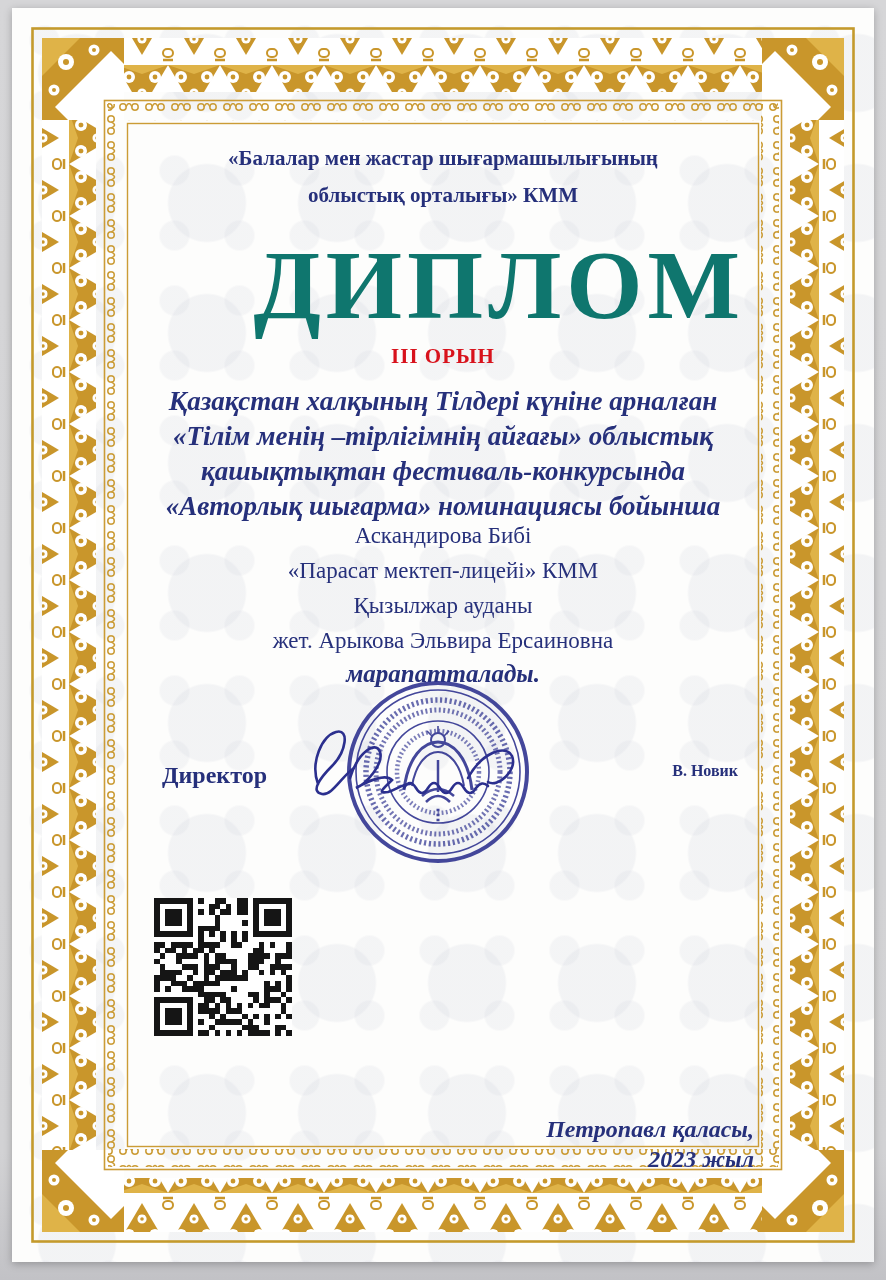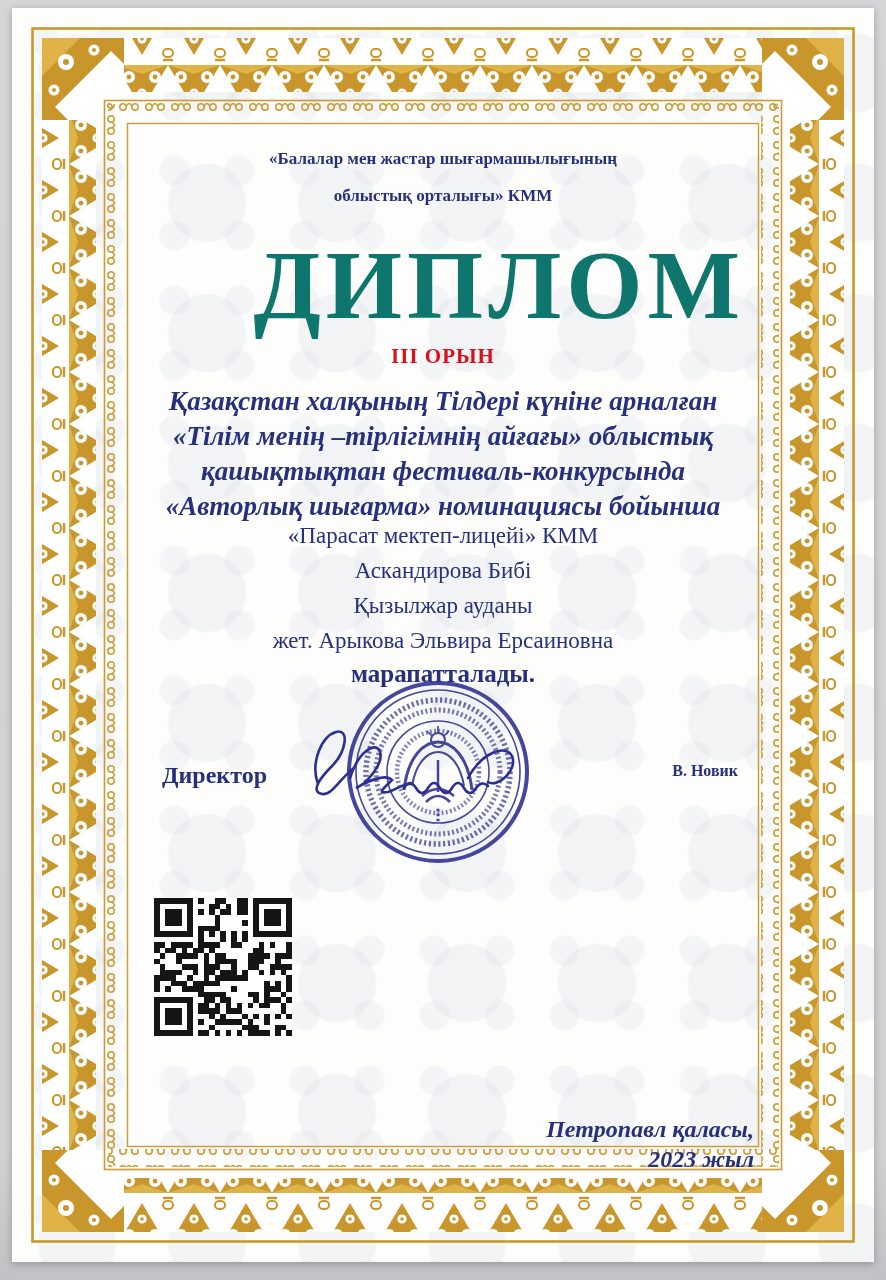--- a/index.html
+++ b/index.html
@@ -17,31 +17,31 @@
     content:"";position:absolute;inset:0;
     background:
       radial-gradient(circle 42px at 50% 50%, rgba(190,195,210,.16) 38px, transparent 40px),
       radial-gradient(circle 18px at 50% 50%, rgba(190,195,210,.14) 14px, transparent 16px);
     background-size:130px 130px,65px 65px;
     pointer-events:none;
   }
   .border-svg{position:absolute;inset:0;}
   .content{position:absolute;left:120px;top:118px;width:622px;height:1018px;}
   .org{position:absolute;left:0;right:0;top:14px;text-align:center;
-       font-weight:bold;font-size:17px;line-height:37px;color:#26307b;}
+       font-weight:bold;font-size:21px;line-height:37px;color:#26307b;}
   .title{position:absolute;left:0;right:9px;top:110px;text-align:right;
        font-weight:bold;font-size:98px;letter-spacing:5px;color:#0f766e;line-height:1;}
   .place{position:absolute;left:0;right:0;top:218px;text-align:center;
        font-weight:bold;font-size:21px;letter-spacing:1px;color:#d8121c;}
   .event{position:absolute;left:-14px;right:-14px;top:258px;text-align:center;
        font-weight:bold;font-style:italic;font-size:27px;line-height:35px;color:#26307b;}
   .recipient{position:absolute;left:0;right:0;top:392px;text-align:center;
        font-size:23px;line-height:35px;color:#26307b;}
   .award{position:absolute;left:0;right:0;top:534px;text-align:center;
-       font-weight:bold;font-size:25px;color:#26307b;}
+       font-weight:bold;font-style:italic;font-size:25px;color:#26307b;}
   .sig-row{position:absolute;left:0;right:0;top:636px;height:40px;}
   .sig-role{position:absolute;left:30px;top:0;font-weight:bold;font-size:24px;color:#26307b;}
   .sig-name{position:absolute;right:16px;top:0;font-weight:bold;font-size:16px;color:#26307b;}
   .seal{position:absolute;left:210px;top:550px;width:192px;height:192px;}
   .signature{position:absolute;left:160px;top:592px;width:240px;height:100px;}
   .qr{position:absolute;left:22px;top:772px;width:138px;height:138px;background:#fff;}
   .footer{position:absolute;left:0;right:0;top:988px;text-align:right;
        font-weight:bold;font-style:italic;font-size:24px;line-height:30px;color:#26307b;}
 </style>
 </head>
@@ -121,22 +121,22 @@
     <div class="place">III ОРЫН</div>
 
     <div class="event">
       <div>Қазақстан халқының Тілдері күніне арналған</div>
       <div>«Тілім менің –тірлігімнің айғағы»  облыстық</div>
       <div>қашықтықтан фестиваль-конкурсында</div>
       <div>«Авторлық шығарма» номинациясы бойынша</div>
     </div>
 
     <div class="recipient">
+      <div>Аскандирова Бибі</div>
       <div>«Парасат мектеп-лицейі»  КММ</div>
-      <div>Аскандирова Бибі</div>
       <div>Қызылжар ауданы</div>
       <div>жет. Арыкова Эльвира Ерсаиновна</div>
     </div>
 
     <div class="award">марапатталады.</div>
 
     <svg class="seal" viewBox="-96 -96 192 192" xmlns="http://www.w3.org/2000/svg" opacity="0.88">
       <g stroke="#2b2f8e" fill="none">
         <circle r="89" stroke-width="4"></circle>
         <circle r="82" stroke-width="1.6"></circle>

